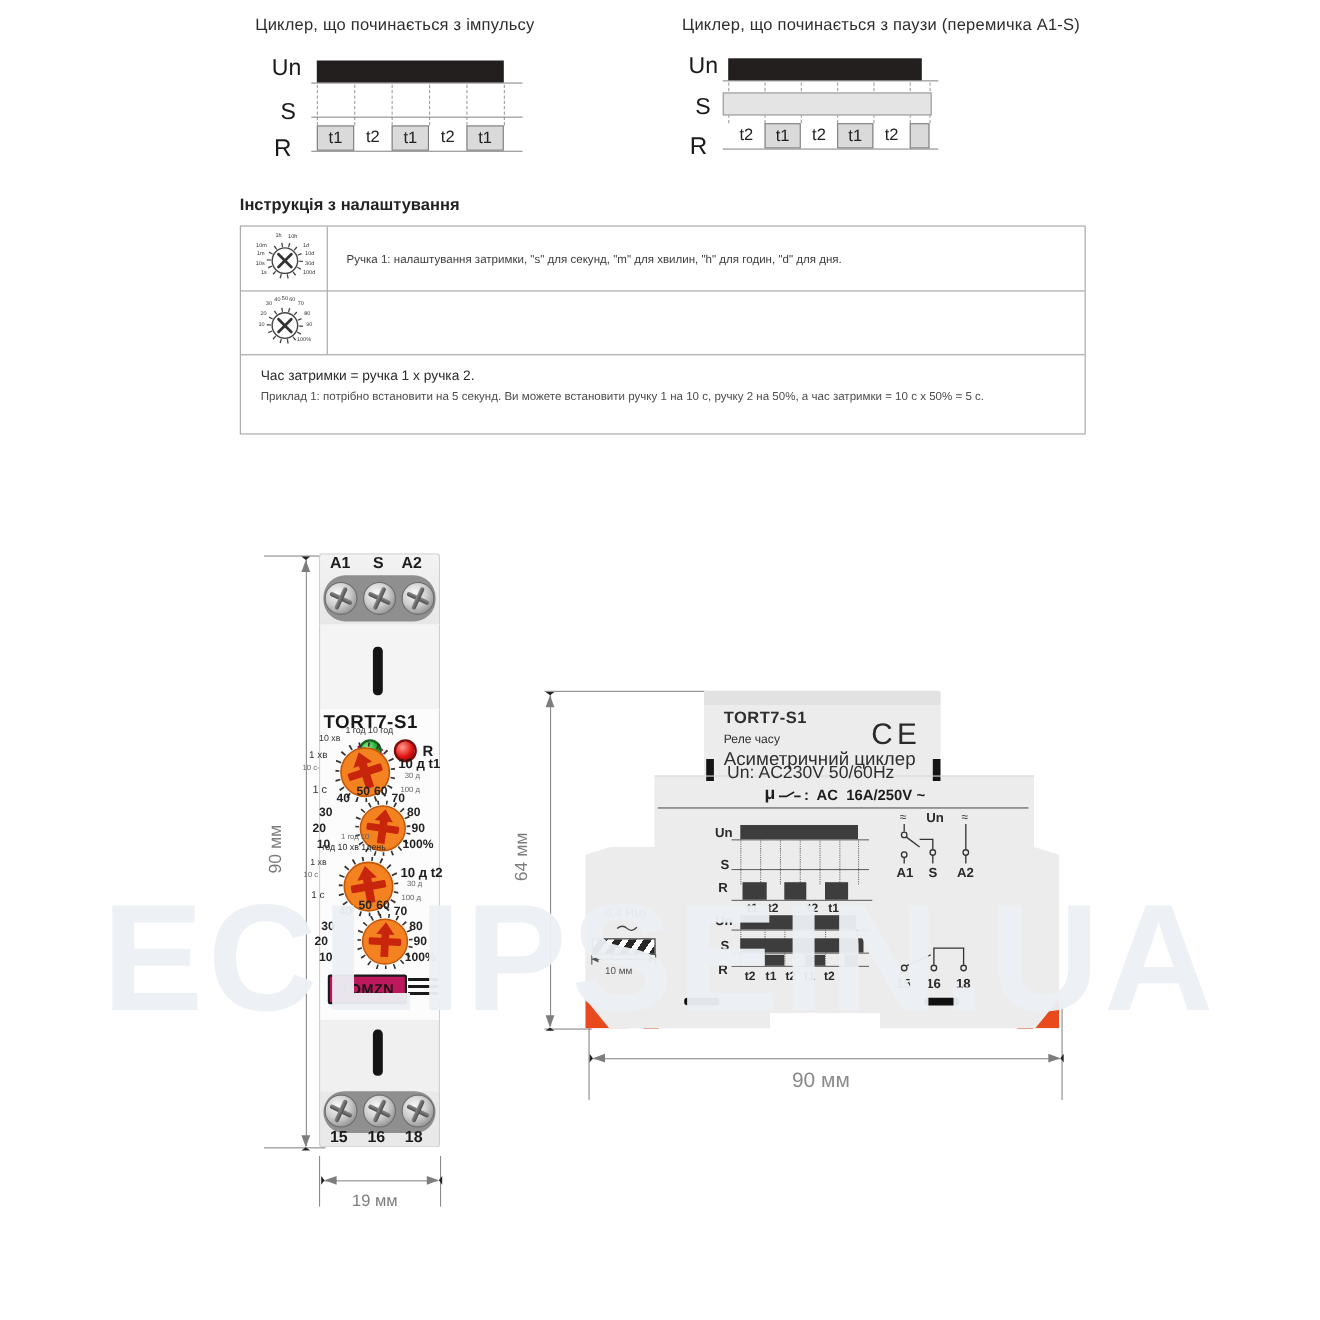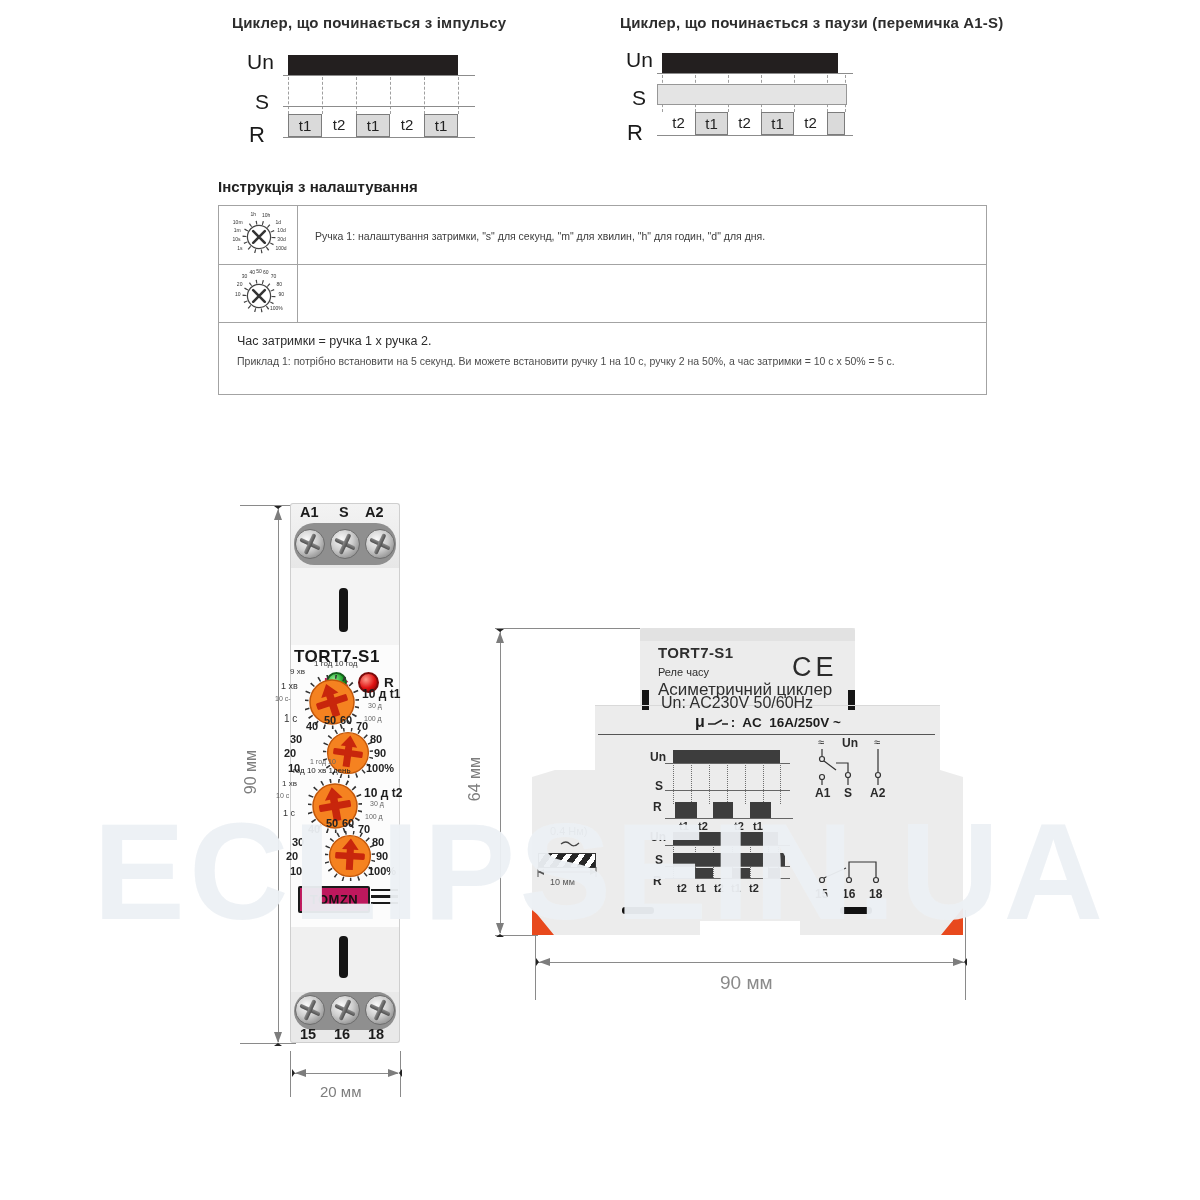--- a/index.html
+++ b/index.html
@@ -1,20 +1,20 @@
 <!DOCTYPE html>
 <html><head>
 <meta charset="utf-8">
 <style>
   html,body{margin:0;padding:0;background:#fff;}
   .page{position:relative;width:1200px;height:1200px;background:#ffffff;overflow:hidden;
         font-family:"Liberation Sans",sans-serif;color:#222;}
   .abs{position:absolute;}
   
-  .td-title{position:absolute;font-size:15px;font-weight:700;color:#2d2d2d;letter-spacing:.2px;white-space:nowrap;}
+  .td-title{position:absolute;font-size:15px;font-weight:400;color:#2d2d2d;letter-spacing:.2px;white-space:nowrap;}
   .sig-label{position:absolute;font-size:21px;color:#1a1a1a;}
   .hl{position:absolute;height:1px;background:#8c8c8c;}
   .unbar{position:absolute;height:20px;background:#231f1f;}
   .sbar{position:absolute;height:19px;background:#e4e4e4;border:1px solid #979797;}
   .dv{position:absolute;width:0;border-left:1px dashed #9f9f9f;}
   .segf{position:absolute;width:34px;height:23px;background:#dadada;border:1px solid #7c7c7c;
         box-sizing:border-box;font-size:15px;color:#222;text-align:center;line-height:22px;z-index:2;}
   .sego{position:absolute;width:34px;height:23px;font-size:15px;color:#222;text-align:center;line-height:22px;z-index:2;}
   
   .instr-h{position:absolute;font-size:15px;font-weight:600;color:#222;}
@@ -191,21 +191,21 @@
     <span class="abs" style="left:146px;top:180px;font-size:13.5px;font-weight:700;color:#1c1c1c;">R</span>
 
     <svg class="abs" style="left:67px;top:180px;" width="54" height="54" viewBox="0 0 54 54">
       <circle cx="27" cy="27" r="26" fill="none" stroke="#333" stroke-width="5" stroke-dasharray="1.6 7" transform="rotate(10 27 27)"></circle>
       <circle cx="27" cy="27" r="22" fill="#f58220" stroke="#c2570a" stroke-width="1.5"></circle>
       <g fill="#c8260c" transform="rotate(-18 27 27)">
         <path d="M27 8 L36 20 L30.8 20 L30.8 42 L23.2 42 L23.2 20 L18 20 Z"></path>
         <rect x="11" y="23.5" width="32" height="7" rx="1.5"></rect>
       </g>
     </svg>
-    <span class="ks" style="left:52px;top:172px;">9 хв</span>
+    <span class="ks" style="left:52px;top:172px;">10 хв</span>
     <span class="ks" style="left:76px;top:164px;">1 год 10 год</span>
     <span class="ks" style="left:43px;top:186px;font-size:9px;">1 хв</span>
     <span class="ks sm" style="left:37px;top:200px;">10 с-</span>
     <span class="ks" style="left:46px;top:218px;font-size:10px;">1 с</span>
     <span class="ks big" style="left:124px;top:192px;">10 д t1</span>
     <span class="ks sm" style="left:130px;top:207px;">30 д</span>
     <span class="ks sm" style="left:126px;top:220px;">100 д</span>
 
     <svg class="abs" style="left:85px;top:233px;" width="50" height="50" viewBox="0 0 54 54">
       <circle cx="27" cy="27" r="26" fill="none" stroke="#333" stroke-width="5" stroke-dasharray="1.6 7" transform="rotate(10 27 27)"></circle>
@@ -273,21 +273,21 @@
     <div class="screw" style="left:127px;top:500px;"></div>
     <span class="term-lbl" style="left:62px;top:531px;">15</span>
     <span class="term-lbl" style="left:96px;top:531px;">16</span>
     <span class="term-lbl" style="left:130px;top:531px;">18</span>
 
     <div class="dim" style="left:52px;top:556px;width:1px;height:46px;"></div>
     <div class="dim" style="left:162px;top:556px;width:1px;height:46px;"></div>
     <div class="dim" style="left:55px;top:578px;width:105px;height:1px;"></div>
     <div class="ah lf" style="left:54px;top:574px;"></div>
     <div class="ah rt" style="left:150px;top:574px;"></div>
-    <div class="dimtxt" style="left:82px;top:588px;font-size:15px;">20 мм</div>
+    <div class="dimtxt" style="left:82px;top:588px;font-size:15px;">19 мм</div>
   </div>
 
   <div class="abs" style="left:470px;top:610px;width:530px;height:400px;">
 
     <div class="dim" style="left:25px;top:18px;width:147px;height:1px;"></div>
     <div class="dim" style="left:25px;top:325px;width:43px;height:1px;"></div>
     <div class="dim" style="left:30px;top:20px;width:1px;height:303px;"></div>
     <div class="ah up" style="left:26px;top:19px;"></div>
     <div class="ah dn" style="left:26px;top:313px;"></div>
     <div class="dimtxt" style="left:-17px;top:160px;transform:rotate(-90deg);">64 мм</div>

